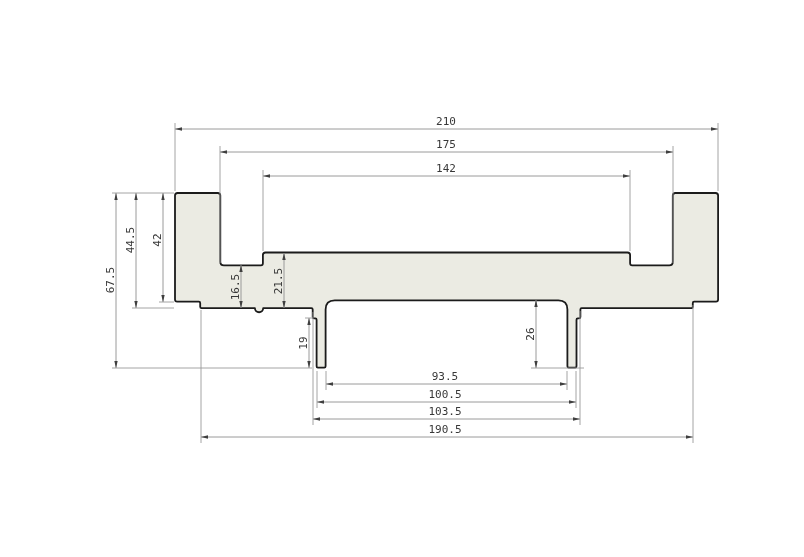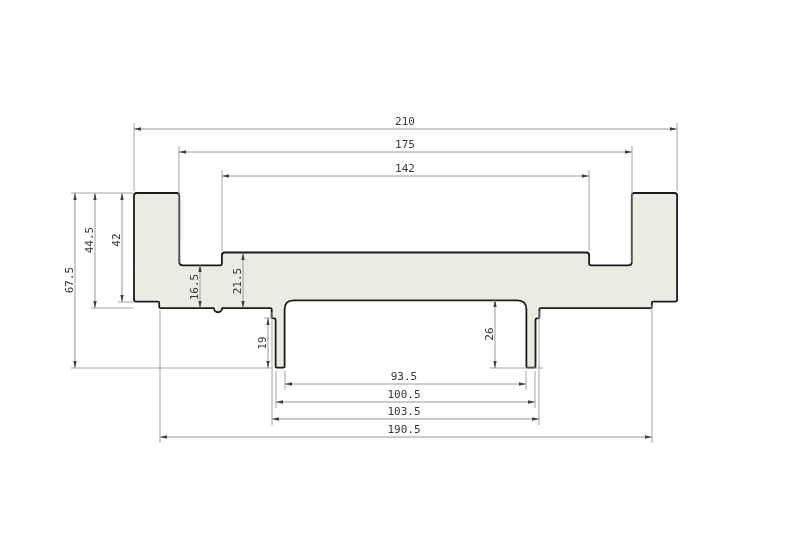--- a/index.html
+++ b/index.html
@@ -1,16 +1,16 @@
 <!DOCTYPE html>
 <html><head>
 <meta charset="utf-8">
 <style>
   html,body{margin:0;padding:0;background:#ffffff;}
-  .sheet{position:relative;width:744px;height:557px;background:#737373;overflow:hidden;}
+  .sheet{position:relative;width:744px;height:557px;background:#737373;overflow:hidden;margin-left:41px;}
   svg{display:block;}
   svg text{
     font-family:"DejaVu Sans Mono","Liberation Mono",monospace;
     font-size:11px;
     fill:#383838;
   }
 </style>
 </head>
 <body>
 

